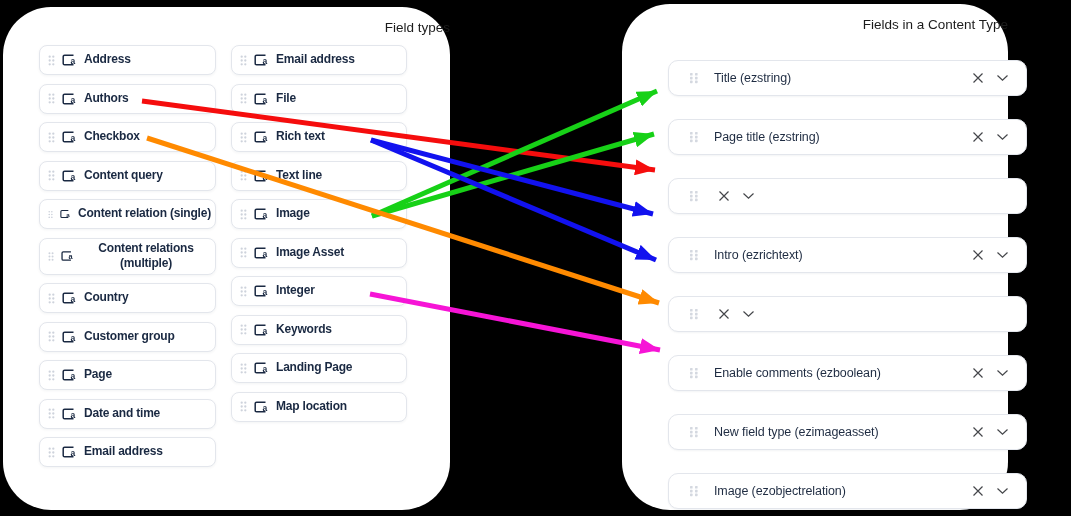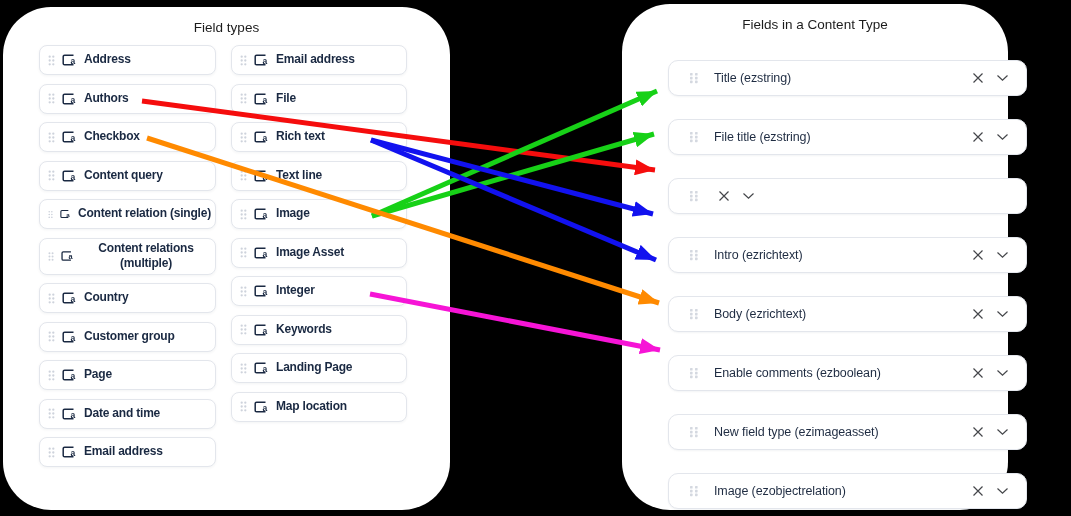--- a/index.html
+++ b/index.html
@@ -8,21 +8,21 @@
     border-radius:14px;overflow:hidden;
     font-family:"Liberation Sans",sans-serif;
   }
   .panel{
     position:absolute;background:#ffffff;border-radius:48px;
     box-sizing:border-box;
   }
   .panel-left{left:3px;top:7px;width:447px;height:503px;}
   .panel-right{left:622px;top:4px;width:386px;height:506px;}
   .panel-title{
-    margin:0;text-align:center;font-size:13.5px;font-weight:400;color:#1c1c1c;
+    margin:0;text-align:right;font-size:13.5px;font-weight:400;color:#1c1c1c;
     padding-top:13px;line-height:16px;
   }
   
   .columns{display:flex;gap:15px;padding-left:36px;margin-top:9px;}
   .ft-col{display:flex;flex-direction:column;gap:8.5px;}
   .ft-col-0{width:177px;}
   .ft-col-1{width:176px;}
   .ft-item{
     box-sizing:border-box;min-height:30px;background:#fff;
     border:1px solid #e3e6ec;border-radius:8px;
@@ -476,21 +476,21 @@
     <svg class="ct-handle" width="10" height="12" viewBox="0 0 10 12">
       <g fill="#d4d8e0">
         <rect x="1" y="1" width="2.6" height="2.6" rx="0.6"></rect>
               <rect x="6" y="1" width="2.6" height="2.6" rx="0.6"></rect>
         <rect x="1" y="4.8" width="2.6" height="2.6" rx="0.6"></rect>
               <rect x="6" y="4.8" width="2.6" height="2.6" rx="0.6"></rect>
         <rect x="1" y="8.6" width="2.6" height="2.6" rx="0.6"></rect>
               <rect x="6" y="8.6" width="2.6" height="2.6" rx="0.6"></rect>
       </g>
     </svg>
-    <span class="ct-label">File title (ezstring)</span>
+    <span class="ct-label">Page title (ezstring)</span>
     <span class="row-btn">
       <svg width="12" height="12" viewBox="0 0 12 12">
         <path d="M1.5 1.5 L10.5 10.5 M10.5 1.5 L1.5 10.5" stroke="#44464a" stroke-width="1.2" fill="none"></path>
       </svg>
     </span>
     <span class="row-btn">
       <svg width="13" height="8" viewBox="0 0 13 8">
         <path d="M1.5 1.5 L6.5 6.2 L11.5 1.5" stroke="#44464a" stroke-width="1.2" fill="none"></path>
       </svg>
     </span>
@@ -547,21 +547,20 @@
     <svg class="ct-handle" width="10" height="12" viewBox="0 0 10 12">
       <g fill="#d4d8e0">
         <rect x="1" y="1" width="2.6" height="2.6" rx="0.6"></rect>
               <rect x="6" y="1" width="2.6" height="2.6" rx="0.6"></rect>
         <rect x="1" y="4.8" width="2.6" height="2.6" rx="0.6"></rect>
               <rect x="6" y="4.8" width="2.6" height="2.6" rx="0.6"></rect>
         <rect x="1" y="8.6" width="2.6" height="2.6" rx="0.6"></rect>
               <rect x="6" y="8.6" width="2.6" height="2.6" rx="0.6"></rect>
       </g>
     </svg>
-    <span class="ct-label">Body (ezrichtext)</span>
     <span class="row-btn">
       <svg width="12" height="12" viewBox="0 0 12 12">
         <path d="M1.5 1.5 L10.5 10.5 M10.5 1.5 L1.5 10.5" stroke="#44464a" stroke-width="1.2" fill="none"></path>
       </svg>
     </span>
     <span class="row-btn">
       <svg width="13" height="8" viewBox="0 0 13 8">
         <path d="M1.5 1.5 L6.5 6.2 L11.5 1.5" stroke="#44464a" stroke-width="1.2" fill="none"></path>
       </svg>
     </span>

